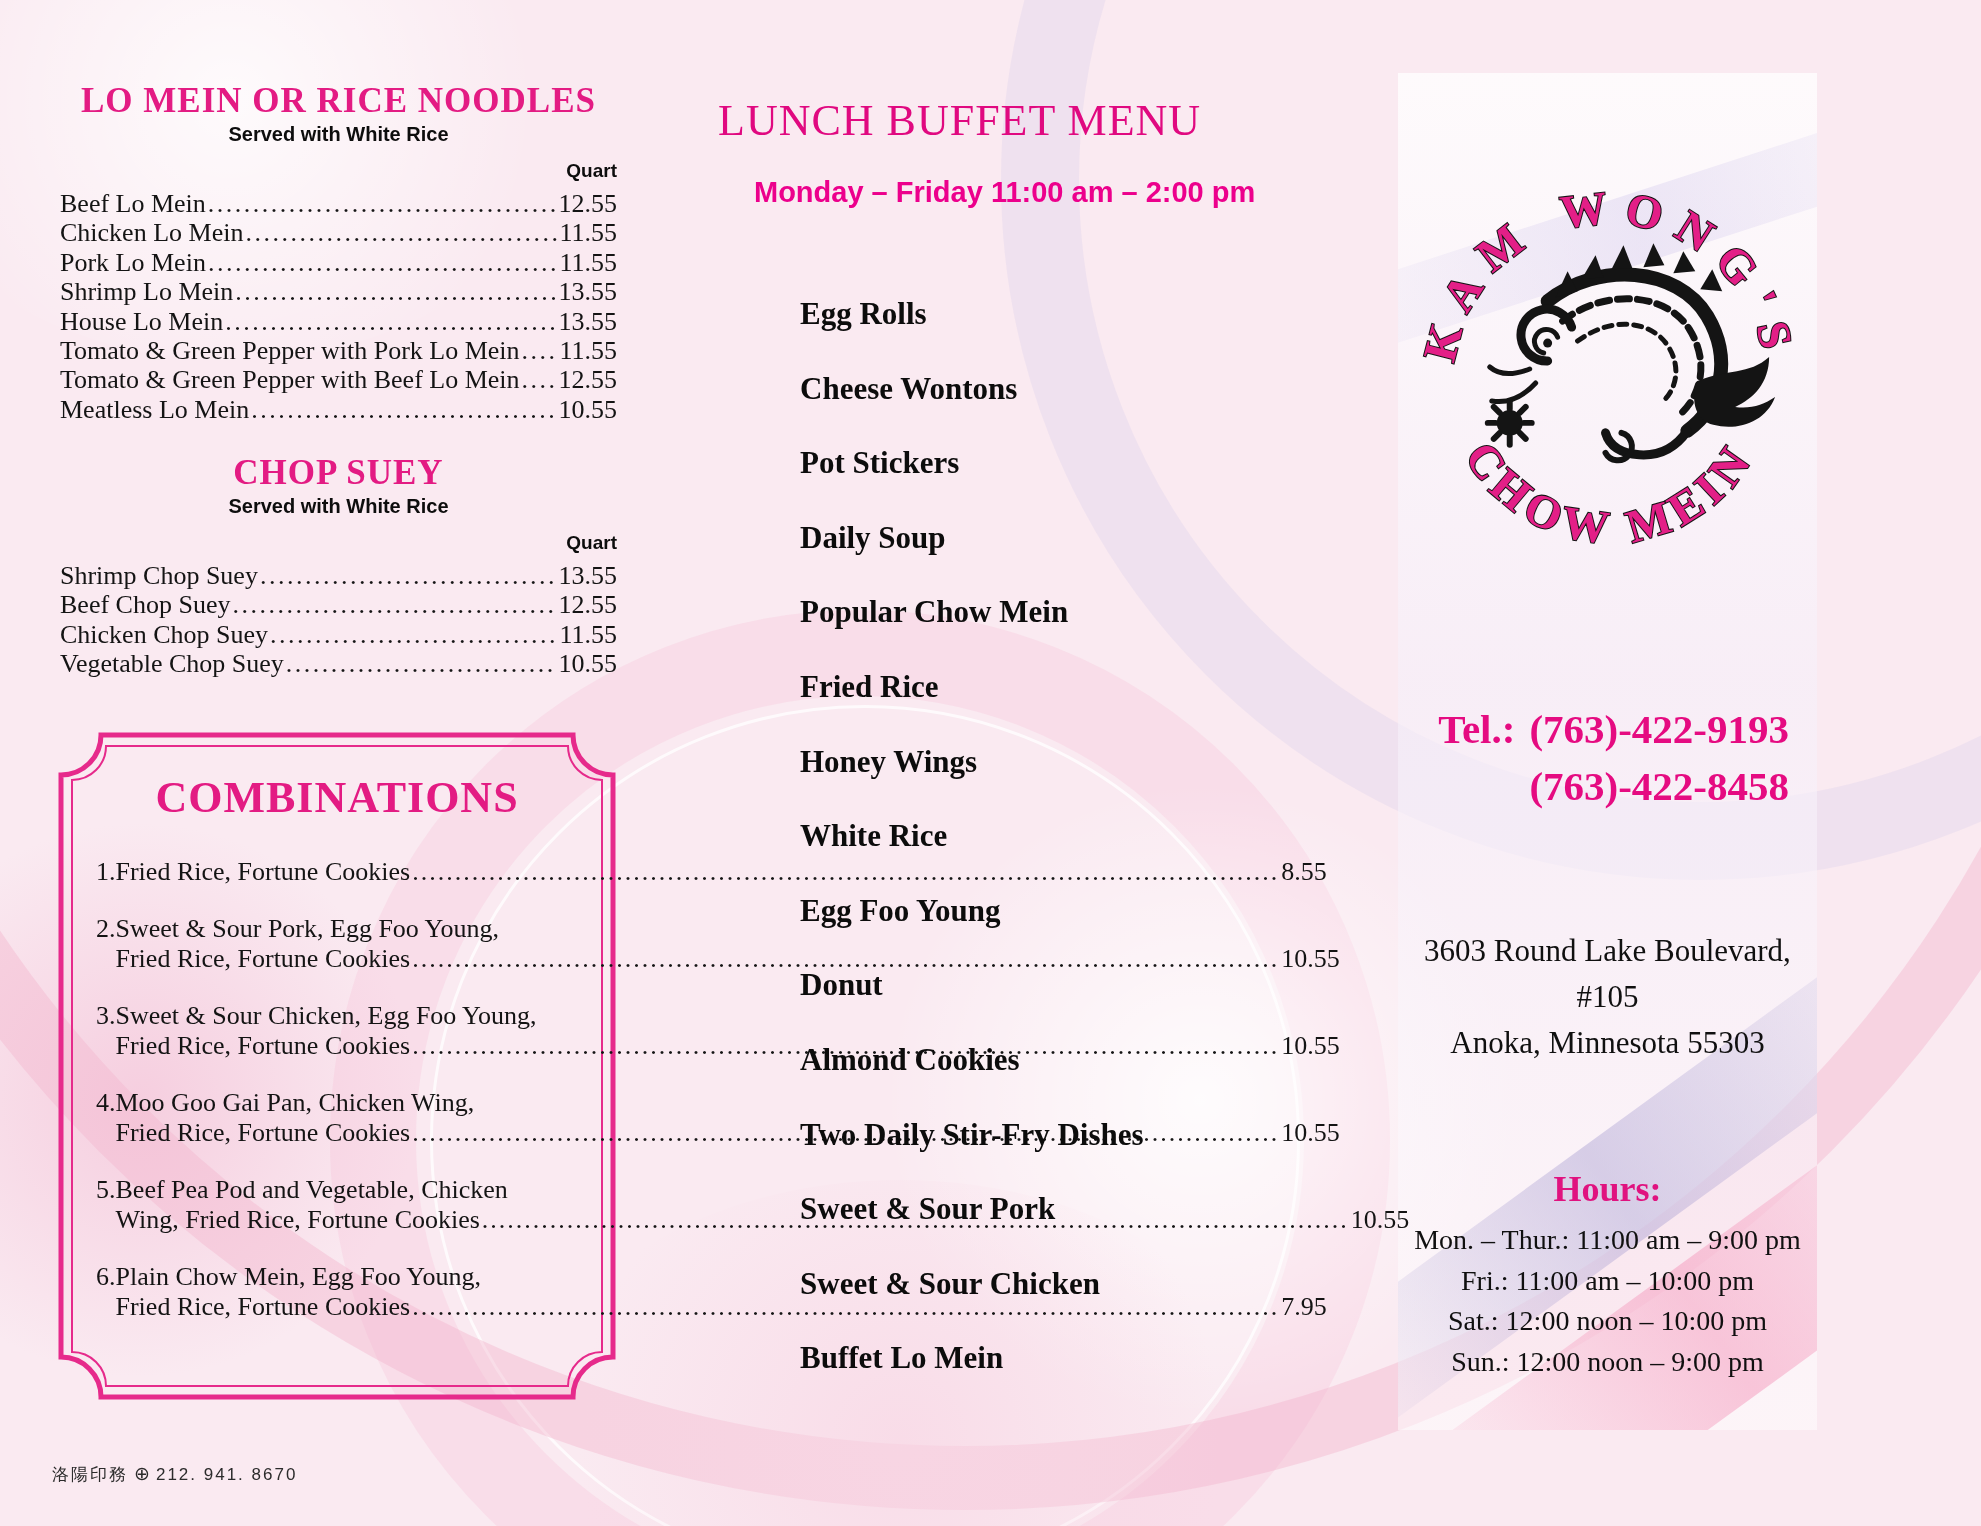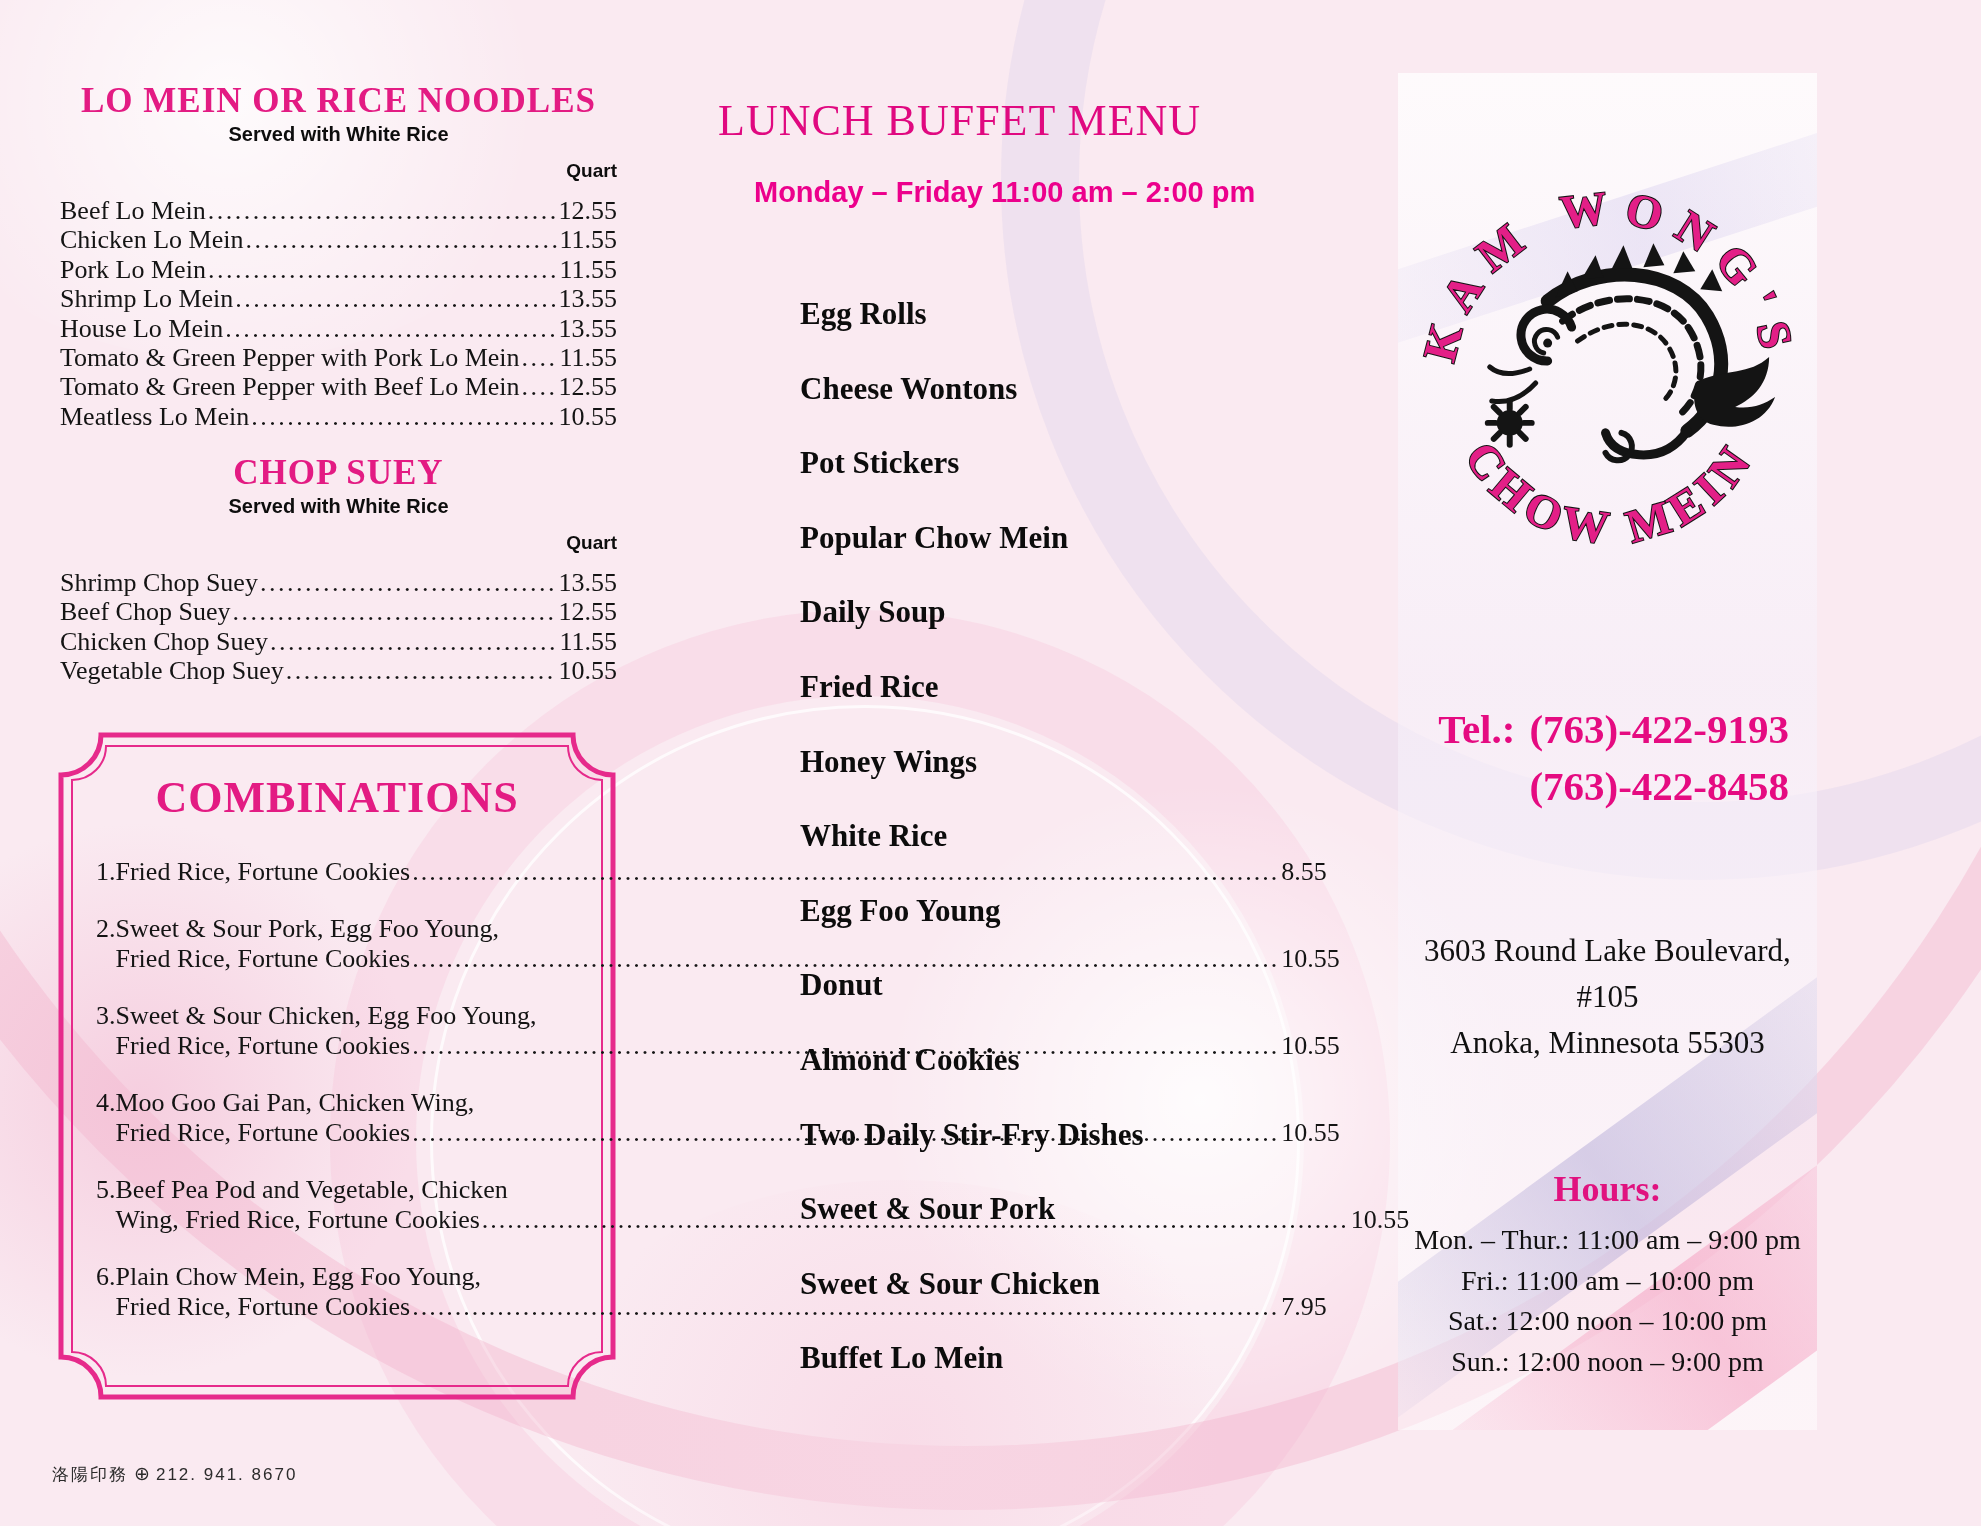--- a/index.html
+++ b/index.html
@@ -32,21 +32,21 @@
   .price-row .dots::after {
     content:"......................................................................................................";
     letter-spacing:2.5px; color:#151515;
   }
   .price-row .pr { white-space:nowrap; }
 
   
   .col-left { position:absolute; z-index:2; }
   #sec-lomein   { left:60px; top:80px;  width:557px; }
   #sec-chopsuey { left:60px; top:452px; width:557px; }
-  .menu-list { list-style:none; margin-top:14px; }
+  .menu-list { list-style:none; margin-top:7px; }
   .menu-list li { font-size:26px; line-height:29.4px; }
   #sec-lomein .colhead, #sec-chopsuey .colhead { margin-top:14px; }
 
   
   #combo-box { position:absolute; left:58px; top:732px; width:558px; height:668px; z-index:2; }
   #combo-frame { position:absolute; inset:0; }
   #combo-title { position:relative; margin-top:40px; font-size:44px; font-weight:bold; color:#e31b83; text-align:center; letter-spacing:1px; }
   #combo-list { position:relative; list-style:none; margin-top:34px; padding:0 32px 0 38px; }
   #combo-list li.combo { display:flex; margin-bottom:27px; }
   #combo-list .num { width:46px; font-size:26px; line-height:30px; }
@@ -258,22 +258,22 @@
   <span>洛陽印務</span><span class="regmark">⊕</span><span>212. 941. 8670</span>
 </div>
 
 <section class="col-center">
   <h1 id="center-title">LUNCH BUFFET MENU</h1>
   <div id="schedule">Monday – Friday 11:00 am – 2:00 pm</div>
   <ul id="buffet-list">
     <li>Egg Rolls</li>
     <li>Cheese Wontons</li>
     <li>Pot Stickers</li>
+    <li>Daily Soup</li>
     <li>Popular Chow Mein</li>
-    <li>Daily Soup</li>
     <li>Fried Rice</li>
     <li>Honey Wings</li>
     <li>White Rice</li>
     <li>Egg Foo Young</li>
     <li>Donut</li>
     <li>Almond Cookies</li>
     <li>Two Daily Stir-Fry Dishes</li>
     <li>Sweet &amp; Sour Pork</li>
     <li>Sweet &amp; Sour Chicken</li>
     <li>Buffet Lo Mein</li>

